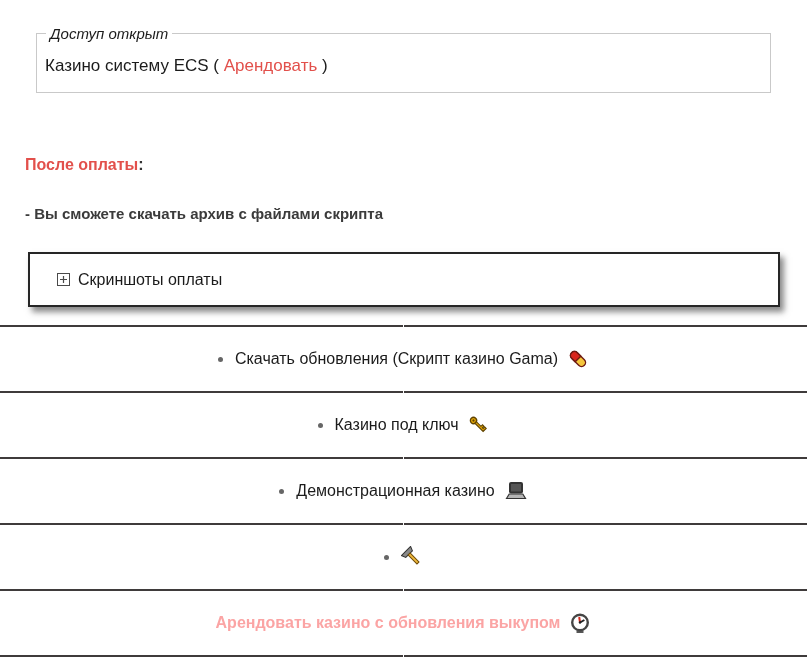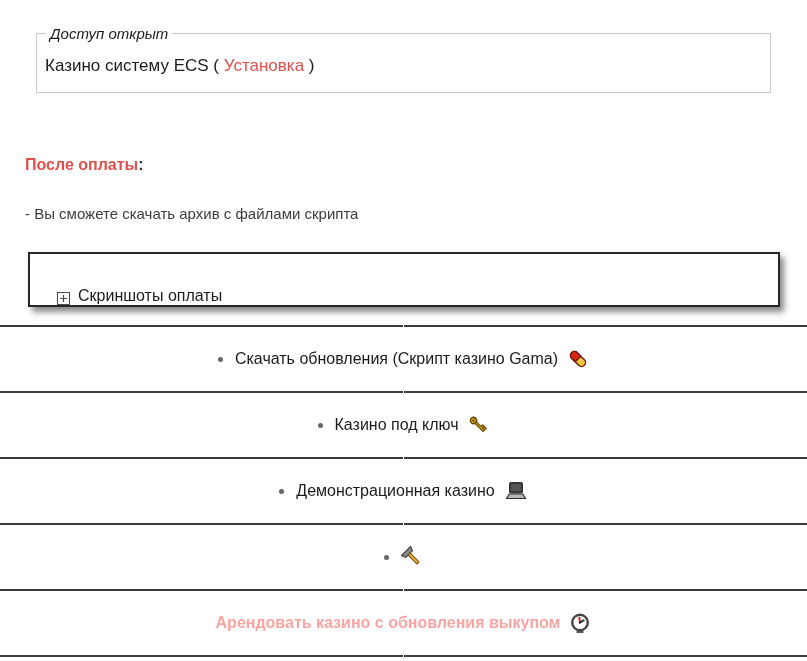--- a/index.html
+++ b/index.html
@@ -19,28 +19,28 @@
   }
   .access-line{font-size:17px;}
   .link-red{color:var(--accent-red);text-decoration:none;cursor:pointer;}
   
   .after-heading{
     margin:63px 0 8px 25px;font-size:16px;font-weight:bold;
   }
   .after-heading .red{color:var(--accent-red);}
   .after-heading .colon{color:#333;}
   .after-note{
-    margin:31px 0 16px 25px;font-size:15px;font-weight:normal;color:#3b3b3b;
+    margin:31px 0 16px 25px;font-size:15px;font-weight:bold;color:#3b3b3b;
   }
   
   .spoiler{
     margin:30px 27px 0 28px;height:51px;
     border:2px solid #262626;background:#fff;
     box-shadow:4px 5px 6px rgba(40,40,40,0.55);
-    display:flex;align-items:flex-end;gap:8px;
+    display:flex;align-items:center;gap:8px;
     padding-left:27px;font-size:16px;cursor:pointer;
   }
   .spoiler .plus{display:inline-flex;}
   
   .menu{margin-top:18px;}
   .sep{
     height:2px;
     background:linear-gradient(to right,var(--sep) 0,var(--sep) 403px,#fff 403px,#fff 404px,var(--sep) 404px);
   }
   .row{
@@ -52,21 +52,21 @@
   }
   .row .label{white-space:nowrap;}
   .row.pink{color:var(--link-pink);font-weight:bold;}
   .icon{display:inline-flex;align-items:center;}
 </style>
 </head>
 <body>
 
 <fieldset class="access">
   <legend>Доступ открыт</legend>
-  <div class="access-line"><span>Казино систему ECS ( </span><a class="link-red">Установка</a><span> )</span></div>
+  <div class="access-line"><span>Казино систему ECS ( </span><a class="link-red">Арендовать</a><span> )</span></div>
 </fieldset>
 
 <div class="after-heading"><span class="red">После оплаты</span><span class="colon">:</span></div>
 
 <div class="after-note">- Вы сможете скачать архив с файлами скрипта</div>
 
 <div class="spoiler">
   <span class="plus icon" id="spoiler-icon">
       <svg width="13" height="13" viewBox="0 0 13 13">
         <rect x="0.5" y="0.5" width="12" height="12" fill="#fff" stroke="#4a4a4a"></rect>

